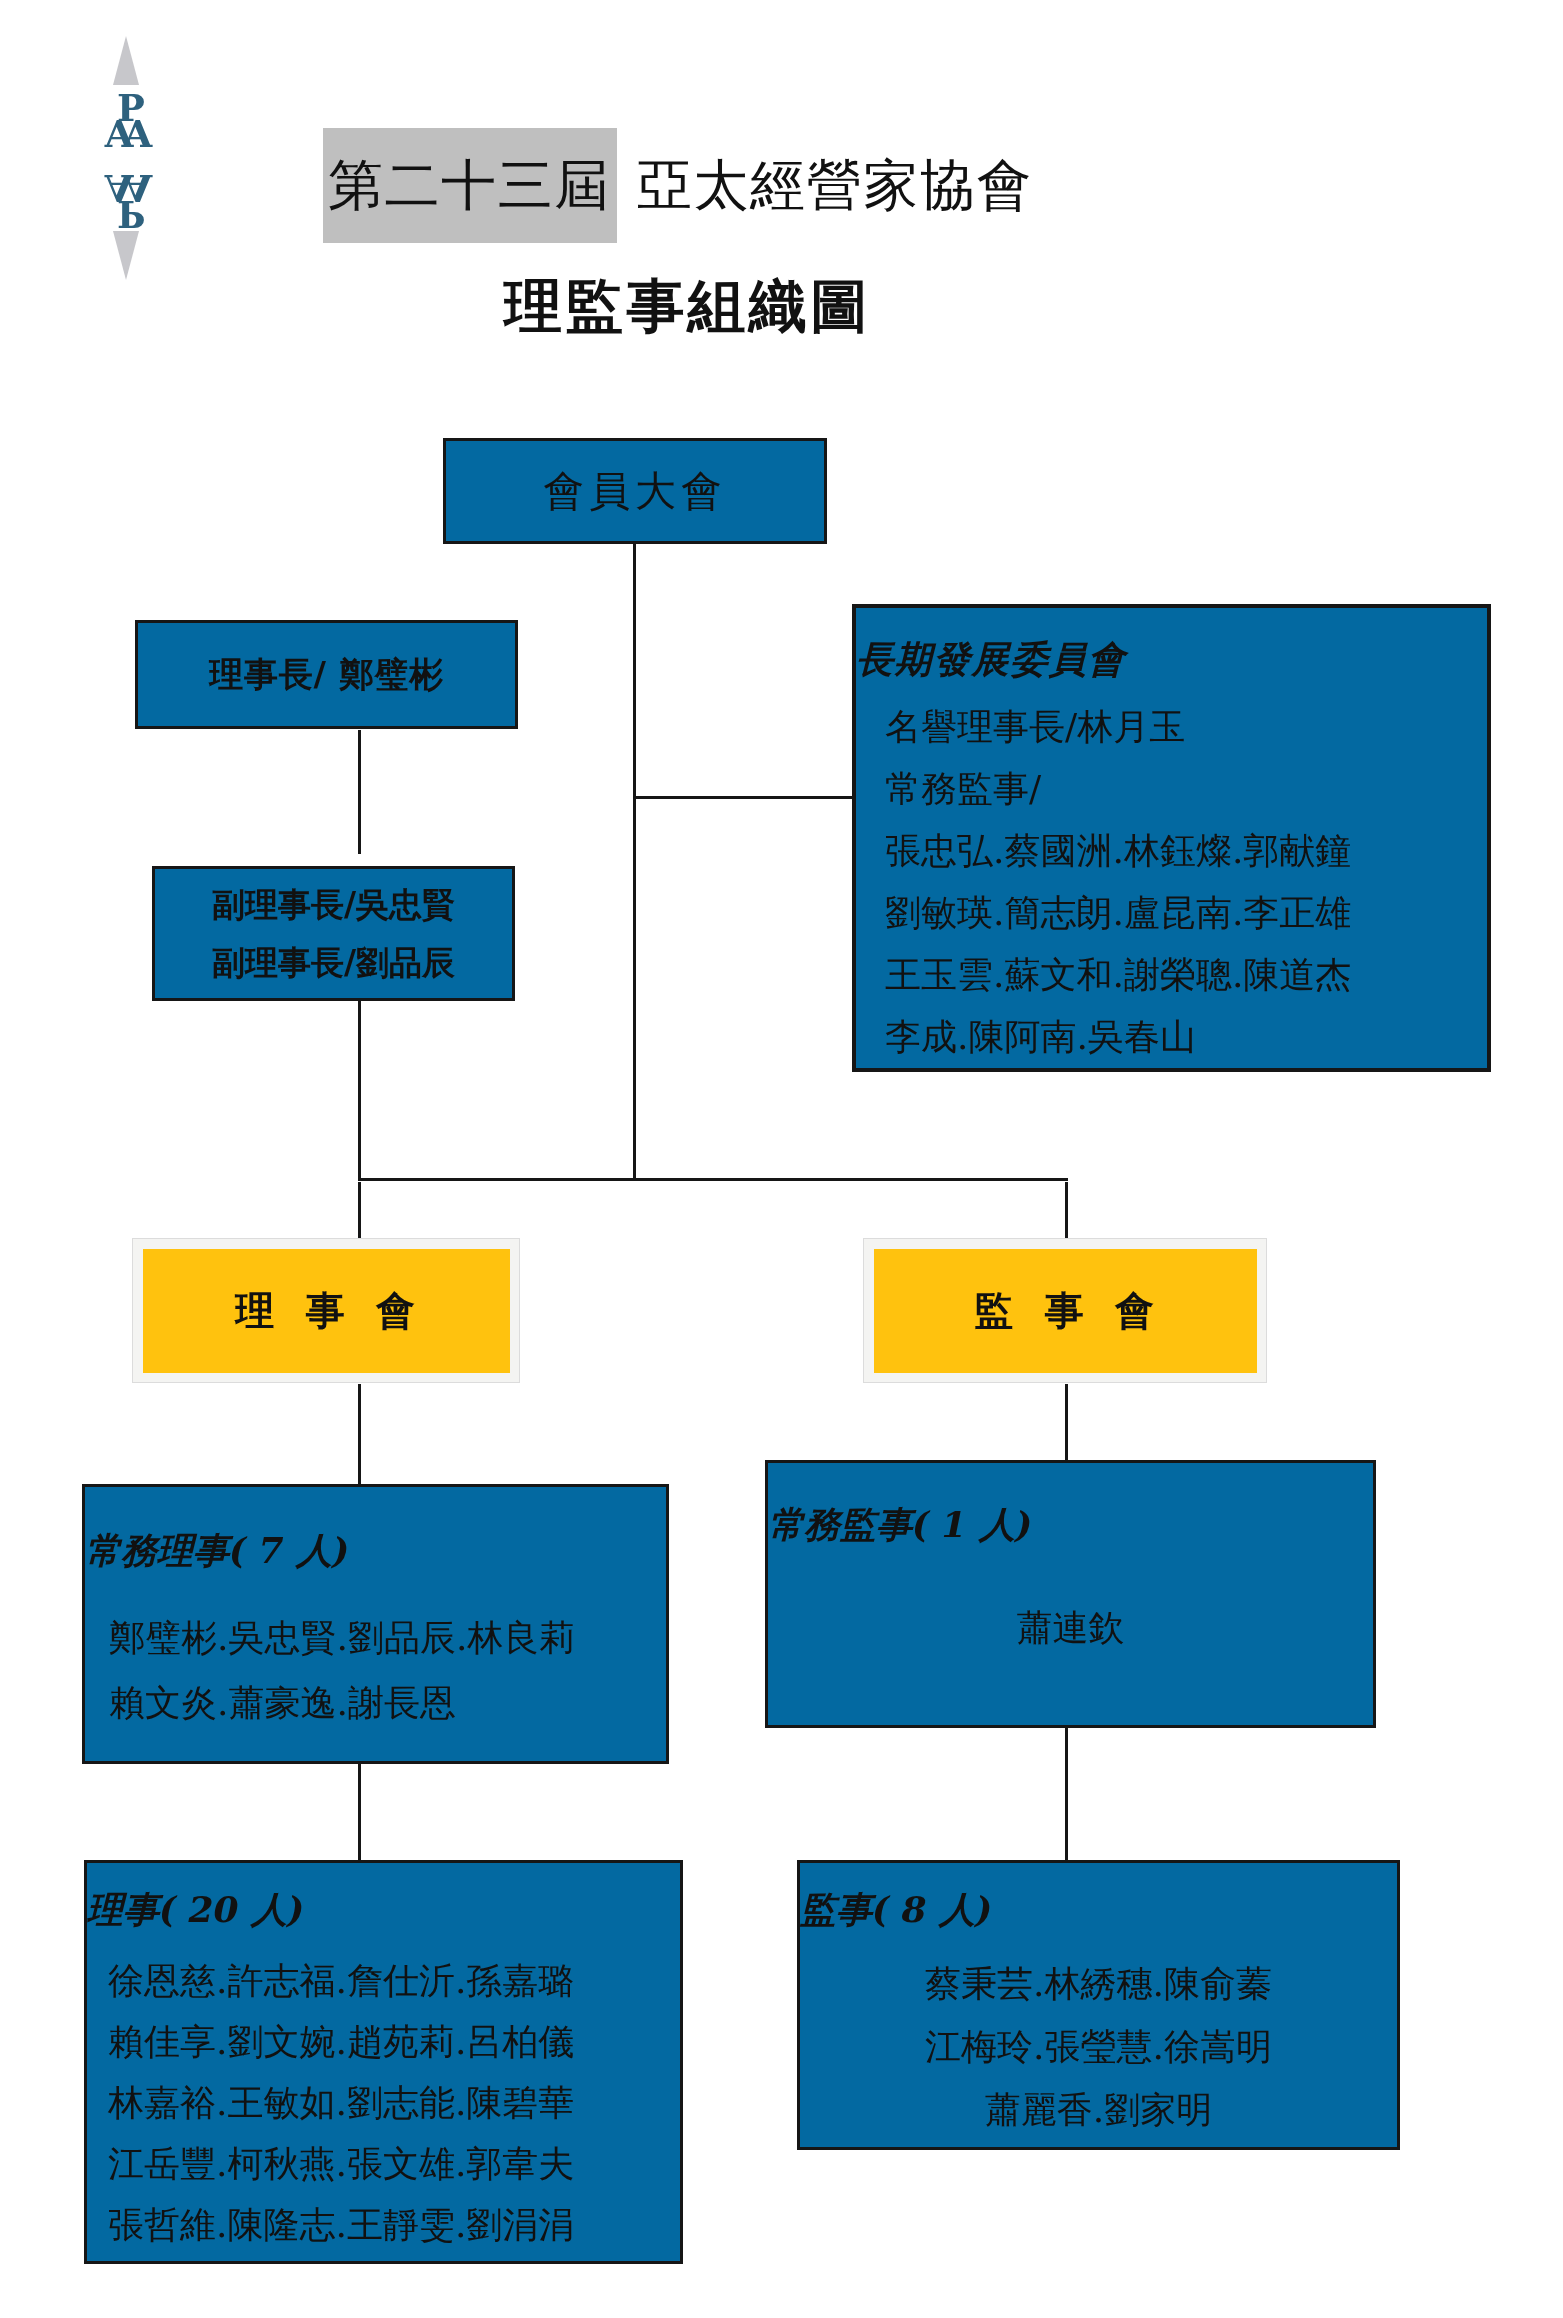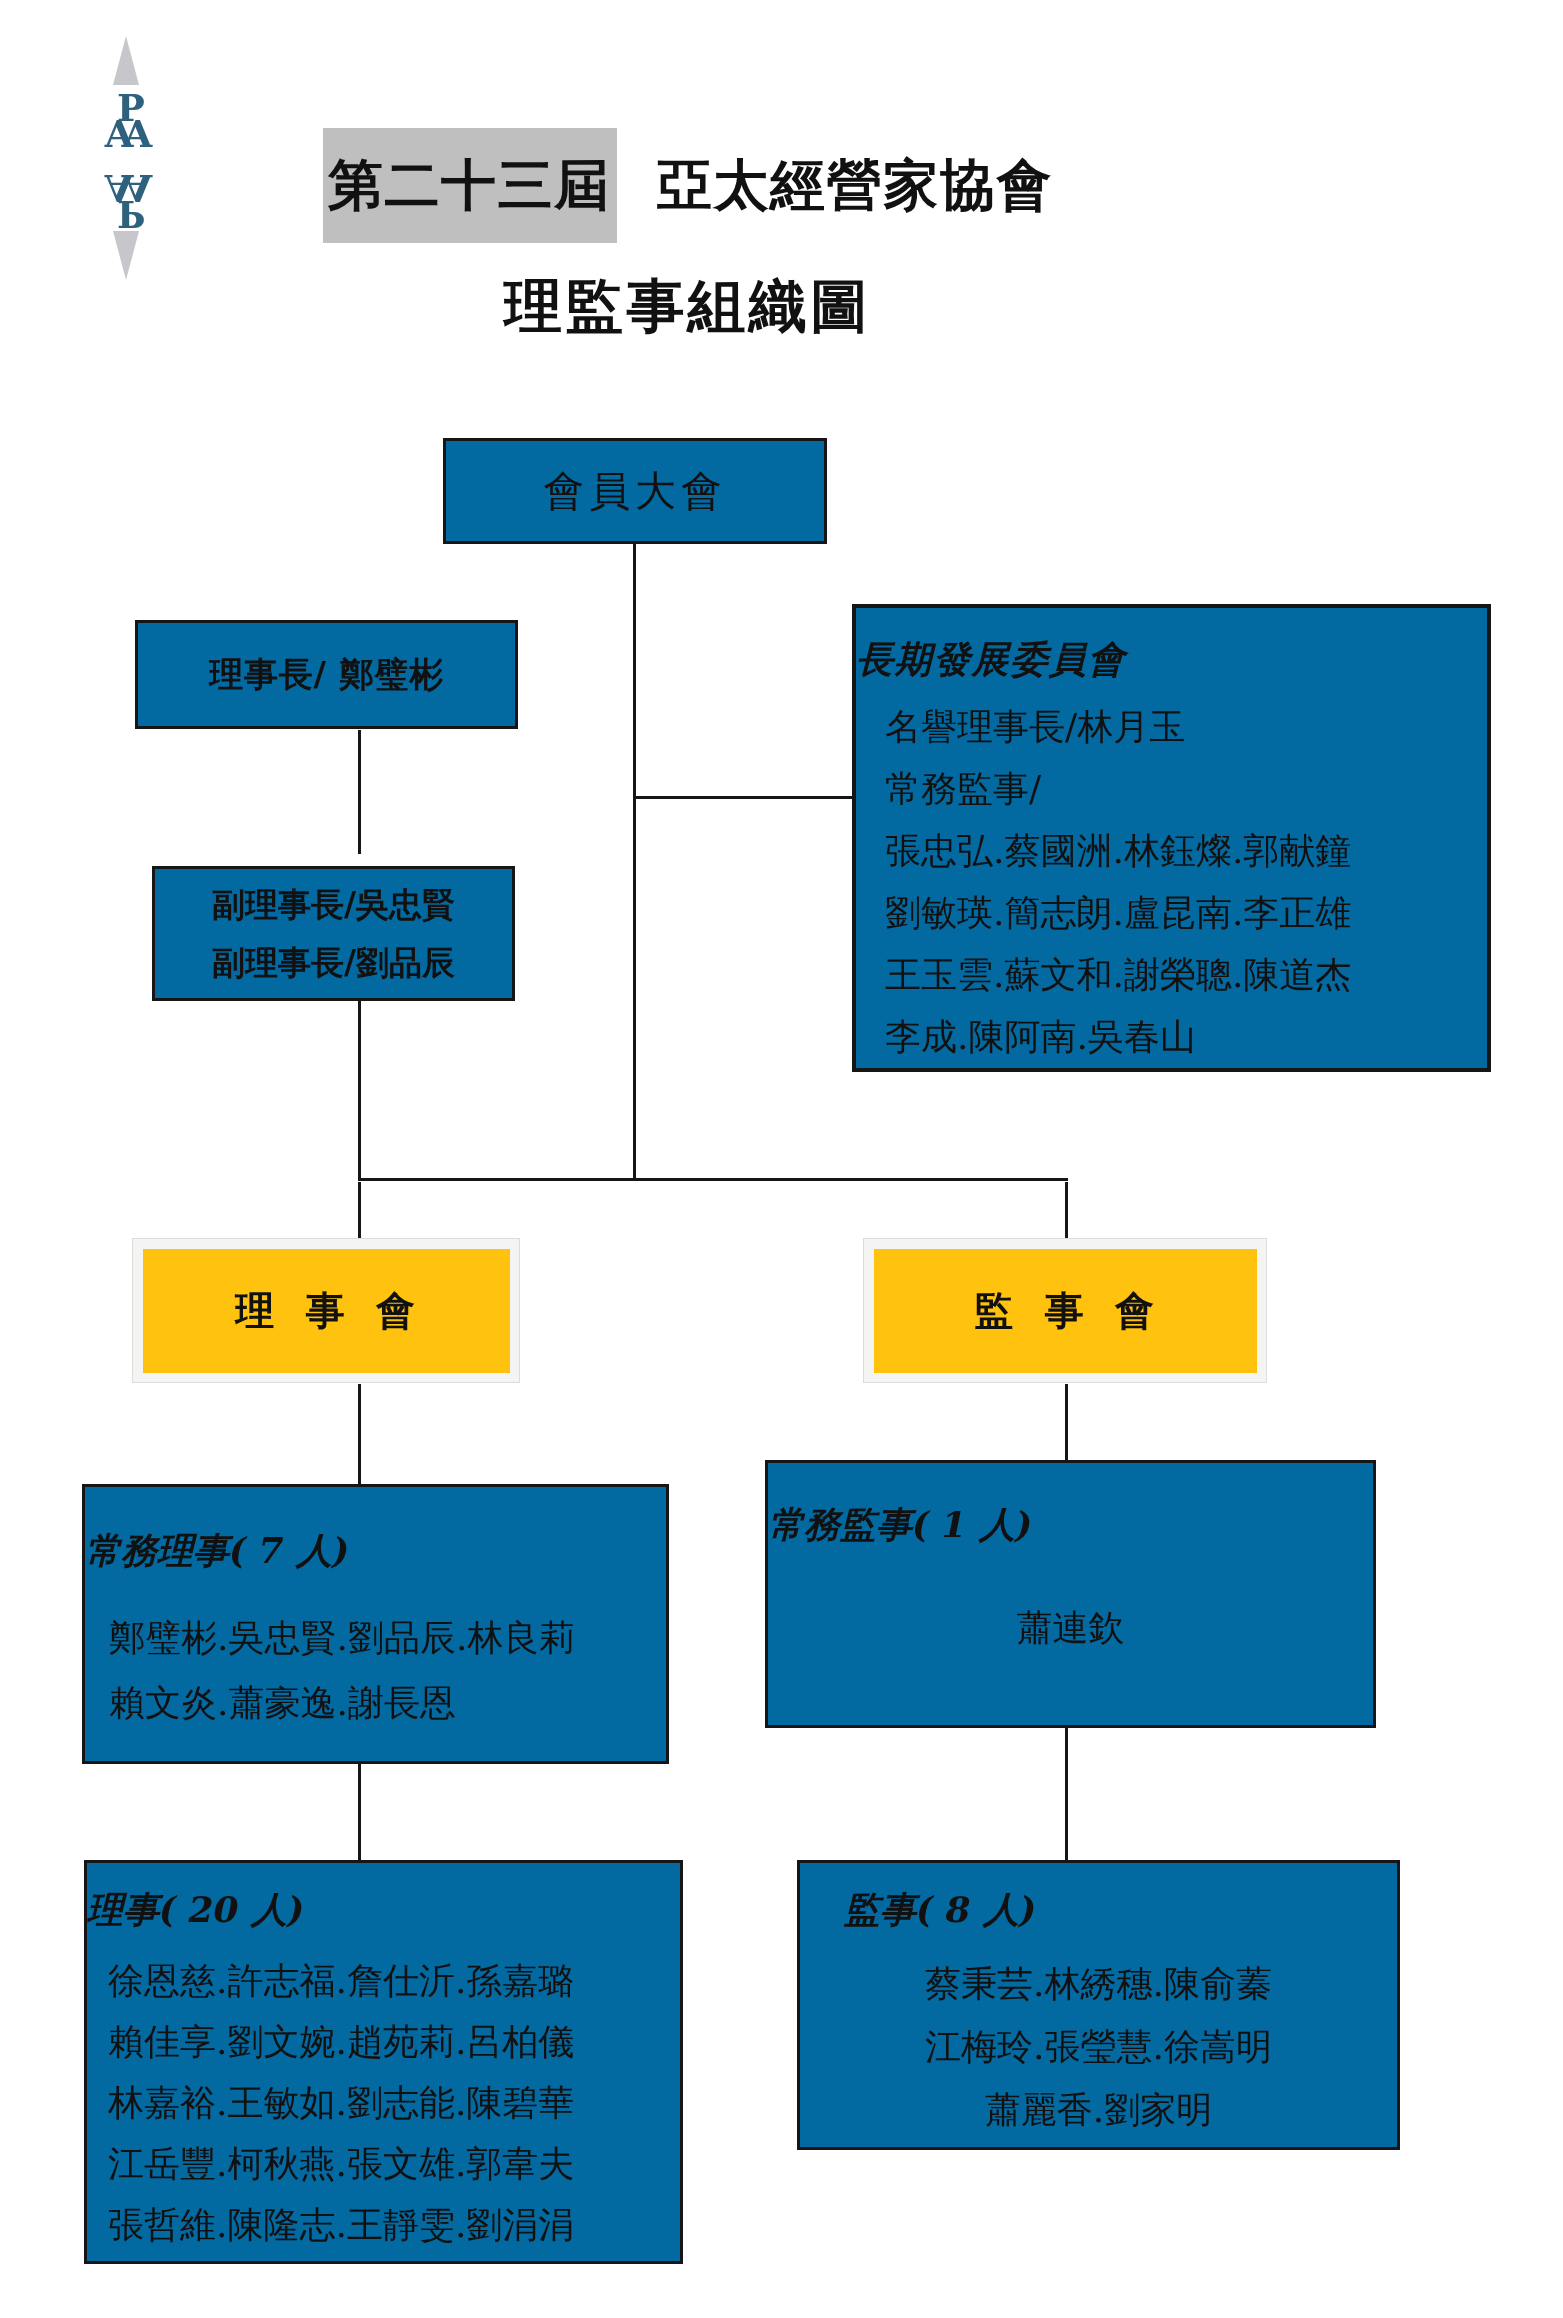--- a/index.html
+++ b/index.html
@@ -13,21 +13,21 @@
   .tri-up{top:0;border-left:13.8px solid transparent;border-right:13.8px solid transparent;border-bottom:49px solid #C7C7CB;}
   .tri-down{top:195px;border-left:13.8px solid transparent;border-right:13.8px solid transparent;border-top:49px solid #C7C7CB;}
   .mono{position:absolute;left:0;top:57px;width:45px;height:68px;color:#2E617E;font-weight:600;font-size:37px;line-height:1;}
   .mono span{position:absolute;}
   .mono .m-p{left:13px;top:-3.2px;}
   .mono .m-a1{left:0.8px;top:23px;}
   .mono .m-a2{left:19.5px;top:23px;}
   .mono.mirror{top:125px;transform:scaleY(-1);}
   
   .main-title{position:absolute;left:323px;top:128px;height:115px;display:flex;align-items:center;
-    font-size:55px;font-weight:700;letter-spacing:1.6px;white-space:nowrap;gap:20px;}
+    font-size:55px;font-weight:400;letter-spacing:1.6px;white-space:nowrap;}
   .term-highlight{background:#BFBFBF;height:115px;display:flex;align-items:center;padding:0 6.5px 0 4.9px;}
   .org-name{margin-left:19.5px;}
   .subtitle{position:absolute;left:504px;top:268px;font-size:58px;font-weight:700;letter-spacing:3.2px;white-space:nowrap;}
   
   .node{position:absolute;background:#0369a1;border:3.2px solid #161616;box-sizing:border-box;}
   .center-label{width:100%;height:100%;display:flex;align-items:center;justify-content:center;}
   .node-title{text-align:left;font-weight:700;font-style:italic;}
   
   .assembly{left:443px;top:438px;width:384px;height:106px;}
   .assembly .center-label{font-size:41px;letter-spacing:4.9px;}
@@ -60,21 +60,21 @@
   .standing-directors .node-title{margin-top:41px;font-size:36px;line-height:45px;}
   .standing-directors .names{margin:32px 0 0 24px;font-size:36px;line-height:65px;text-align:left;}
   .standing-supervisors{left:765px;top:1460px;width:611px;height:268px;}
   .standing-supervisors .node-title{margin-top:39px;font-size:36px;line-height:45px;}
   .standing-supervisors .names{margin-top:58px;font-size:36px;line-height:45px;text-align:center;}
   
   .directors{left:84px;top:1860px;width:599px;height:404px;}
   .directors .node-title{margin-top:24px;font-size:36px;line-height:45px;}
   .directors .names{margin:18px 0 0 21px;font-size:36px;line-height:61px;text-align:left;}
   .supervisors{left:797px;top:1860px;width:603px;height:290px;}
-  .supervisors .node-title{margin-top:24px;font-size:36px;line-height:45px;padding-left:44px;}
+  .supervisors .node-title{margin-top:24px;font-size:36px;line-height:45px;}
   .supervisors .names{margin-top:19.5px;font-size:36px;line-height:63px;text-align:center;}
   
   .cline{position:absolute;background:#161616;}
 </style>
 </head>
 <body>
 
 <div class="page">
 
   <div class="logo">

